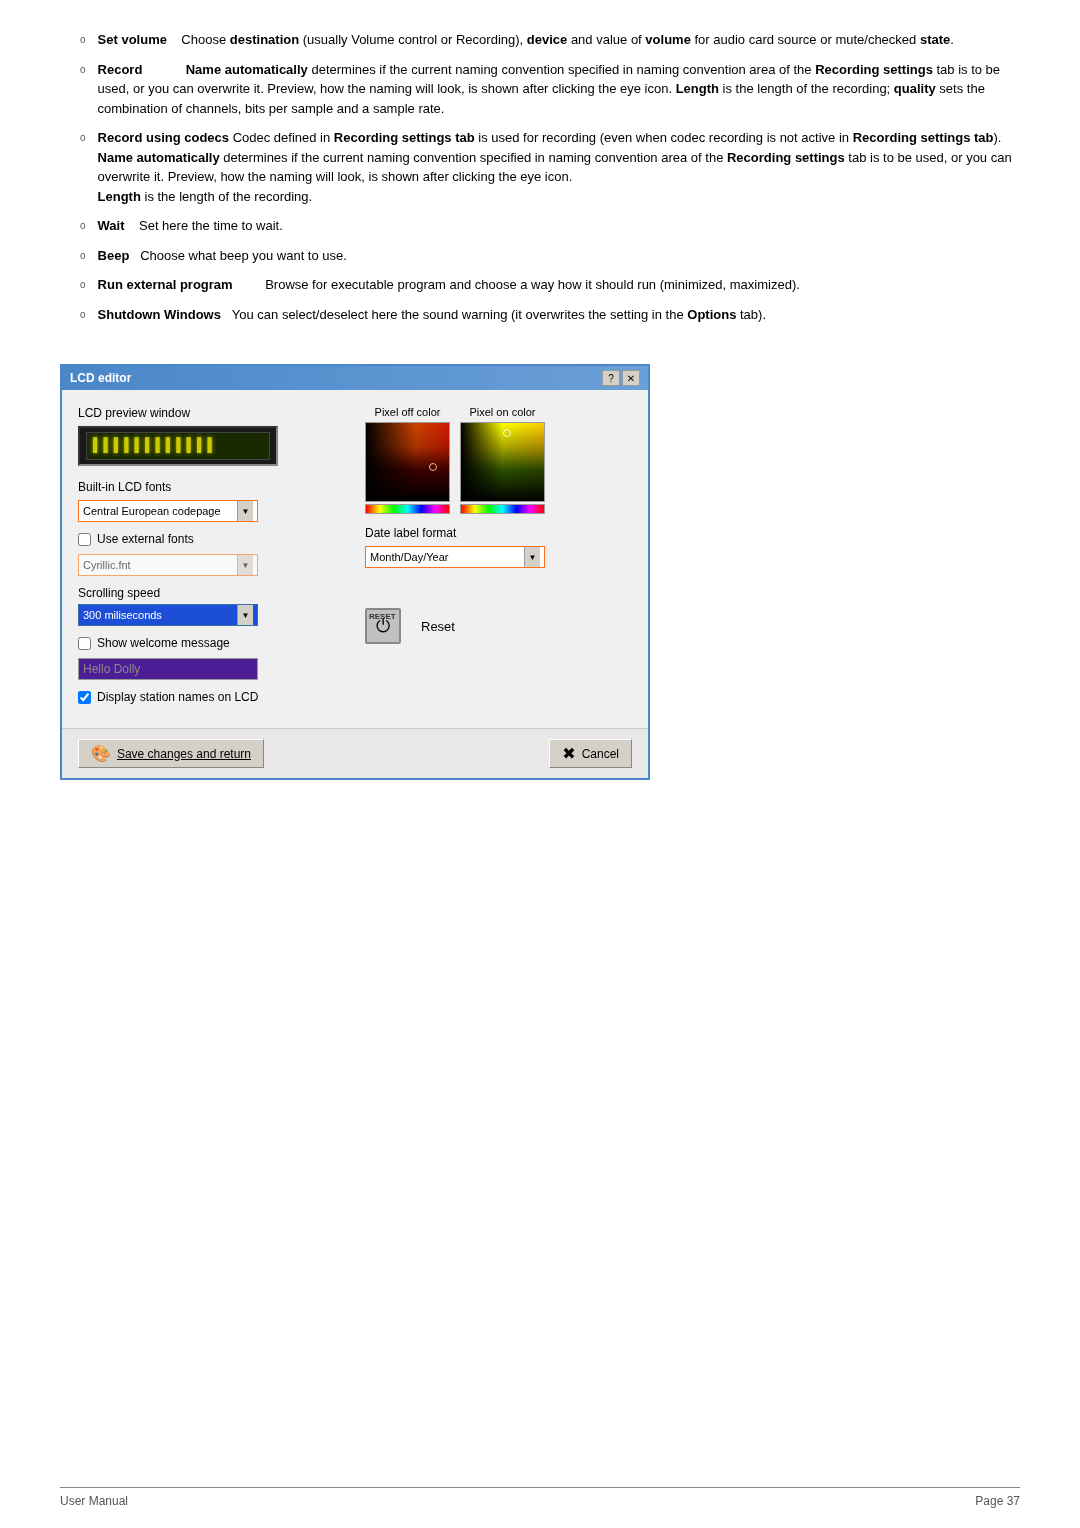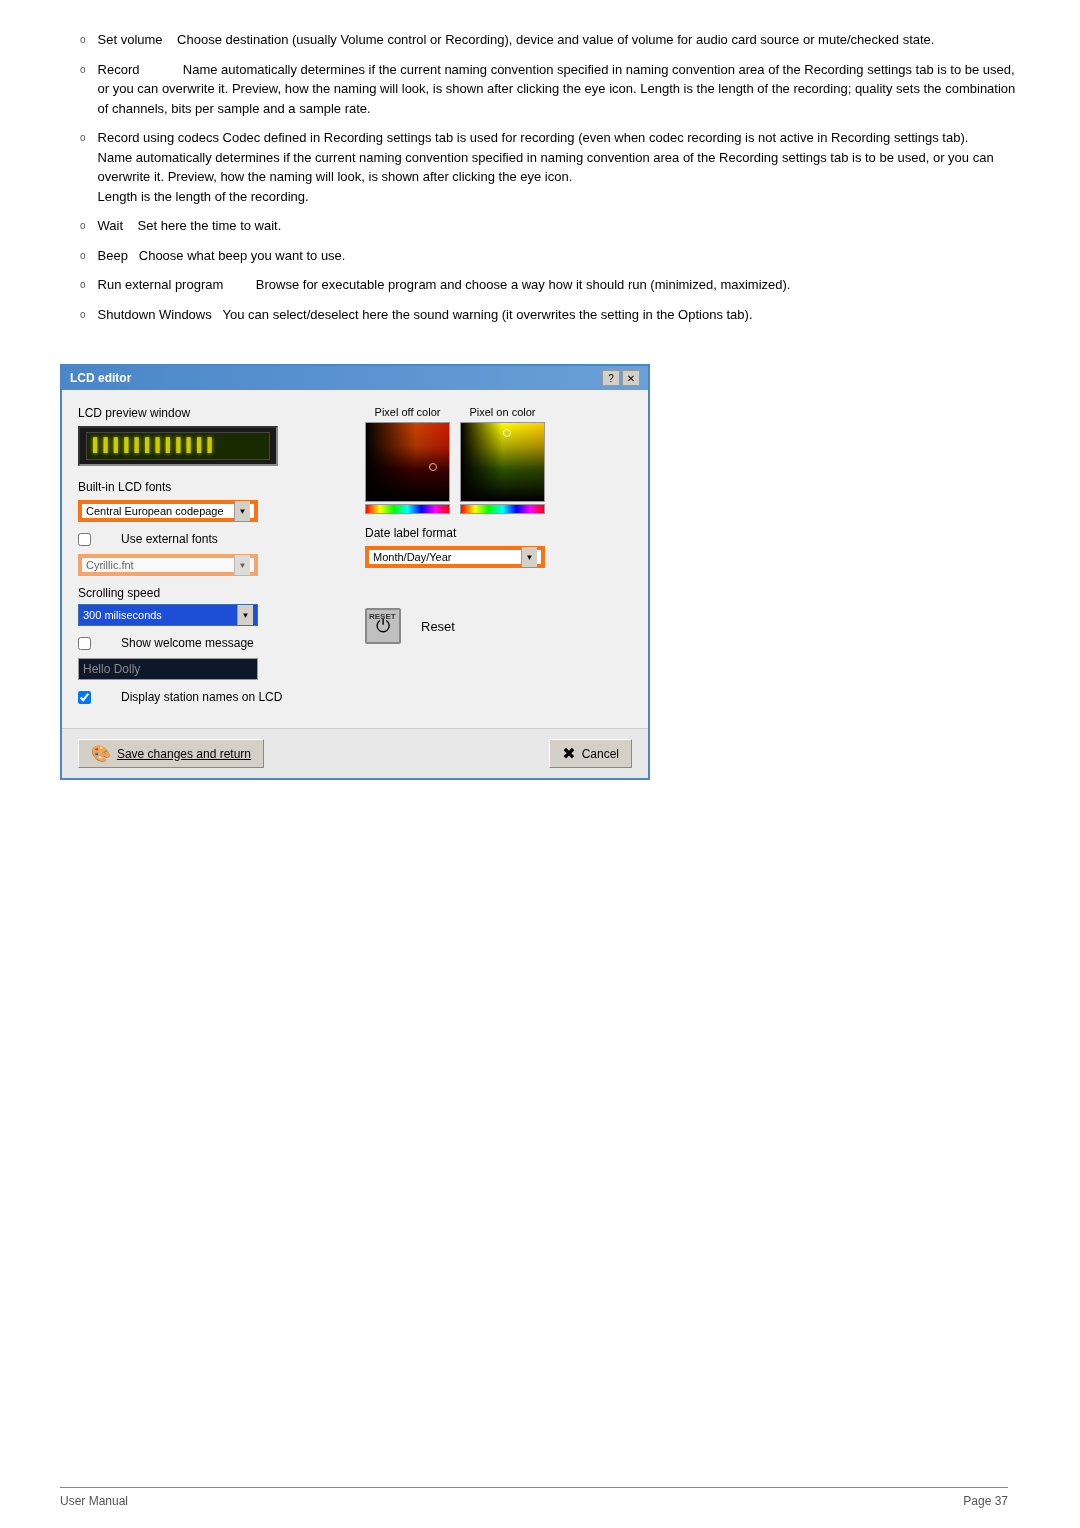--- a/index.html
+++ b/index.html
@@ -34,21 +34,21 @@
       margin-top: 2px;
       font-size: 10px;
       color: #555;
       flex-shrink: 0;
     }
 
     .bullet-list li .text {
       flex: 1;
     }
 
-    .bold { font-weight: normal; }
+    .bold { font-weight: bold; }
     .italic { }
 
     .section-intro {
       margin-bottom: 16px;
       line-height: 1.6;
     }
 
     
     .dialog-container {
       margin: 20px 0;
@@ -133,21 +133,21 @@
       padding: 4px 6px;
       border: 1px solid #444;
       display: block;
       min-height: 28px;
     }
 
     
     .dropdown {
       display: flex;
       align-items: center;
-      border: 4px solid #f97316;
+      border: 1px solid #f97316;
       background: #fff;
       height: 22px;
       width: 180px;
       padding: 0 4px;
       margin-bottom: 10px;
     }
 
     .dropdown-text {
       flex: 1;
       font-size: 11px;
@@ -166,41 +166,40 @@
       font-size: 8px;
       cursor: pointer;
     }
 
     
     .checkbox-row {
       display: flex;
       align-items: center;
       margin-bottom: 8px;
       font-size: 12px;
-      gap: 24px;
     }
 
     .checkbox-row input[type="checkbox"] {
       margin-right: 6px;
     }
 
     
     .text-input {
       border: 1px solid #999;
       background: #fff;
       height: 22px;
       width: 180px;
       padding: 0 4px;
       font-size: 12px;
       color: #888;
       margin-bottom: 10px;
     }
 
     .text-input-disabled {
-      background: #0f172a;
+      background: #4c1d95;
       color: #888;
     }
 
     
     .speed-dropdown {
       background: #1d4ed8;
       border: 1px solid #3a6fa8;
       display: flex;
       align-items: center;
       height: 22px;
@@ -370,21 +369,21 @@
 
     .footer-btn-text {
       text-decoration: underline;
     }
 
     
     .page-footer {
       position: absolute;
       bottom: 20px;
       left: 60px;
-      right: 72px;
+      right: 60px;
       border-top: 1px solid #888;
       padding-top: 6px;
       display: flex;
       justify-content: space-between;
       font-size: 12px;
       color: #555;
     }
 
     .scrolling-speed-label {
       font-size: 12px;

